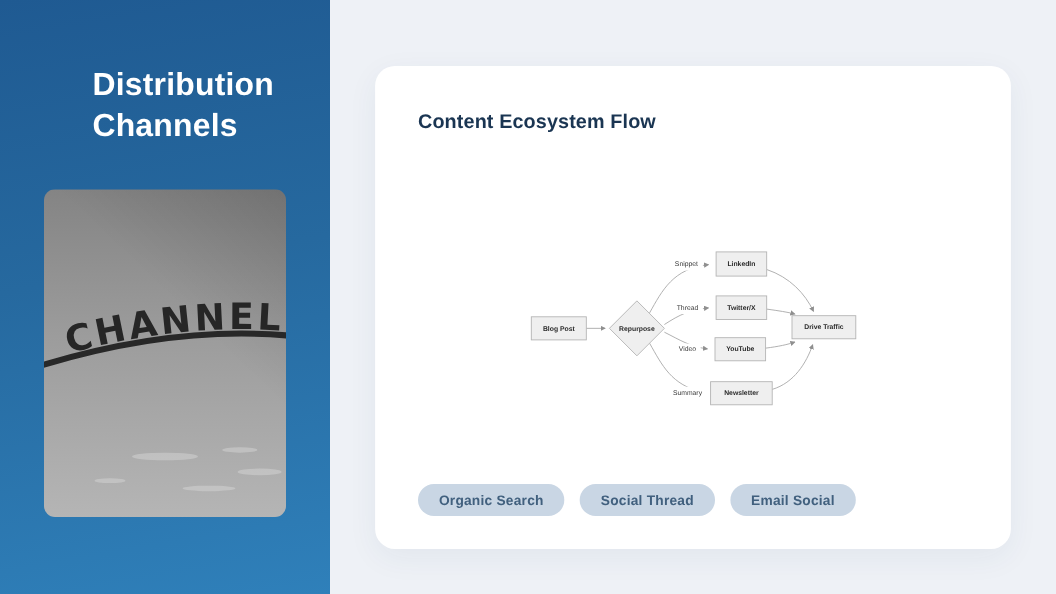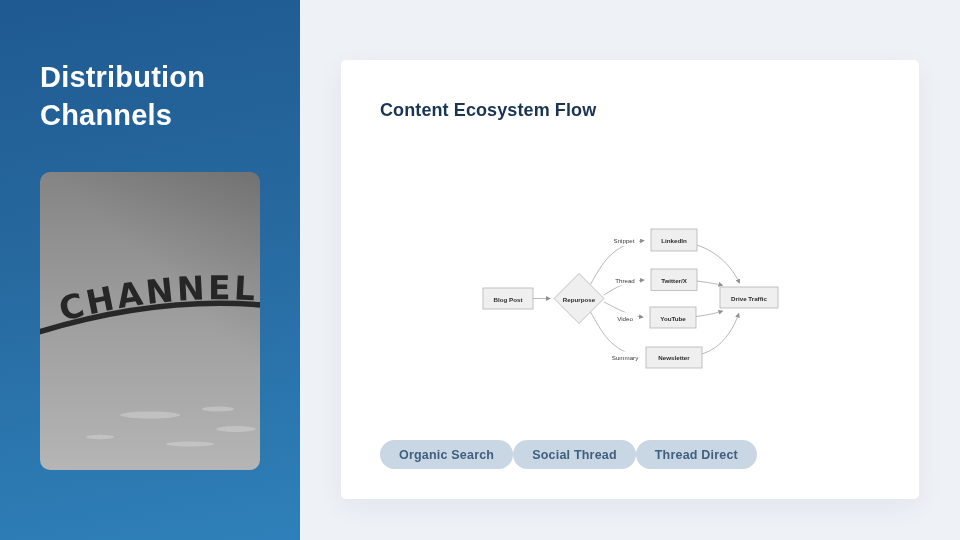--- a/index.html
+++ b/index.html
@@ -17,20 +17,21 @@
     background: linear-gradient(170deg, #1f5a92 0%, #26699f 45%, #2f80ba 100%);
     padding: 58px 40px 0 40px;
     flex-shrink: 0;
   }
   .slide-title {
     color: #ffffff;
     font-size: 29px;
     font-weight: 700;
     line-height: 38px;
     letter-spacing: 0.2px;
+    margin-left: 44px;
   }
   .photo-frame {
     margin-top: 38px;
     width: 220px;
     height: 298px;
     border-radius: 10px;
     overflow: hidden;
   }
   .photo-frame svg { display: block; }
 
@@ -40,21 +41,21 @@
     position: relative;
     background: #eef1f6;
   }
   .card {
     position: absolute;
     left: 41px;
     top: 60px;
     width: 578px;
     height: 439px;
     background: #ffffff;
-    border-radius: 5px;
+    border-radius: 18px;
     box-shadow: 0 8px 28px rgba(30, 60, 100, 0.06);
   }
   .card-title {
     position: absolute;
     left: 39px;
     top: 40px;
     font-size: 18px;
     font-weight: 700;
     color: #1a3552;
     letter-spacing: 0.1px;
@@ -81,20 +82,21 @@
     fill: #3a3a3a; text-anchor: middle; dominant-baseline: central;
   }
   .label-bg { fill: #ffffff; }
 
   
   .badges {
     position: absolute;
     left: 39px;
     top: 380px;
     display: flex;
+    gap: 14px;
   }
   .badge {
     height: 29px;
     display: inline-flex;
     align-items: center;
     padding: 0 19px;
     background: #c9d6e4;
     color: #41607e;
     border-radius: 15px;
     font-size: 12.5px;
@@ -202,16 +204,16 @@
         <g>
           <rect class="node-rect" x="240" y="65" width="58" height="21"></rect>
           <text class="node-label" x="269" y="76">Drive Traffic</text>
         </g>
       </g>
     </svg>
 
     <div class="badges">
       <div class="badge">Organic Search</div>
       <div class="badge">Social Thread</div>
-      <div class="badge">Thread Direct</div>
+      <div class="badge">Email Social</div>
     </div>
   </section>
 </main>
 
 </body></html>

